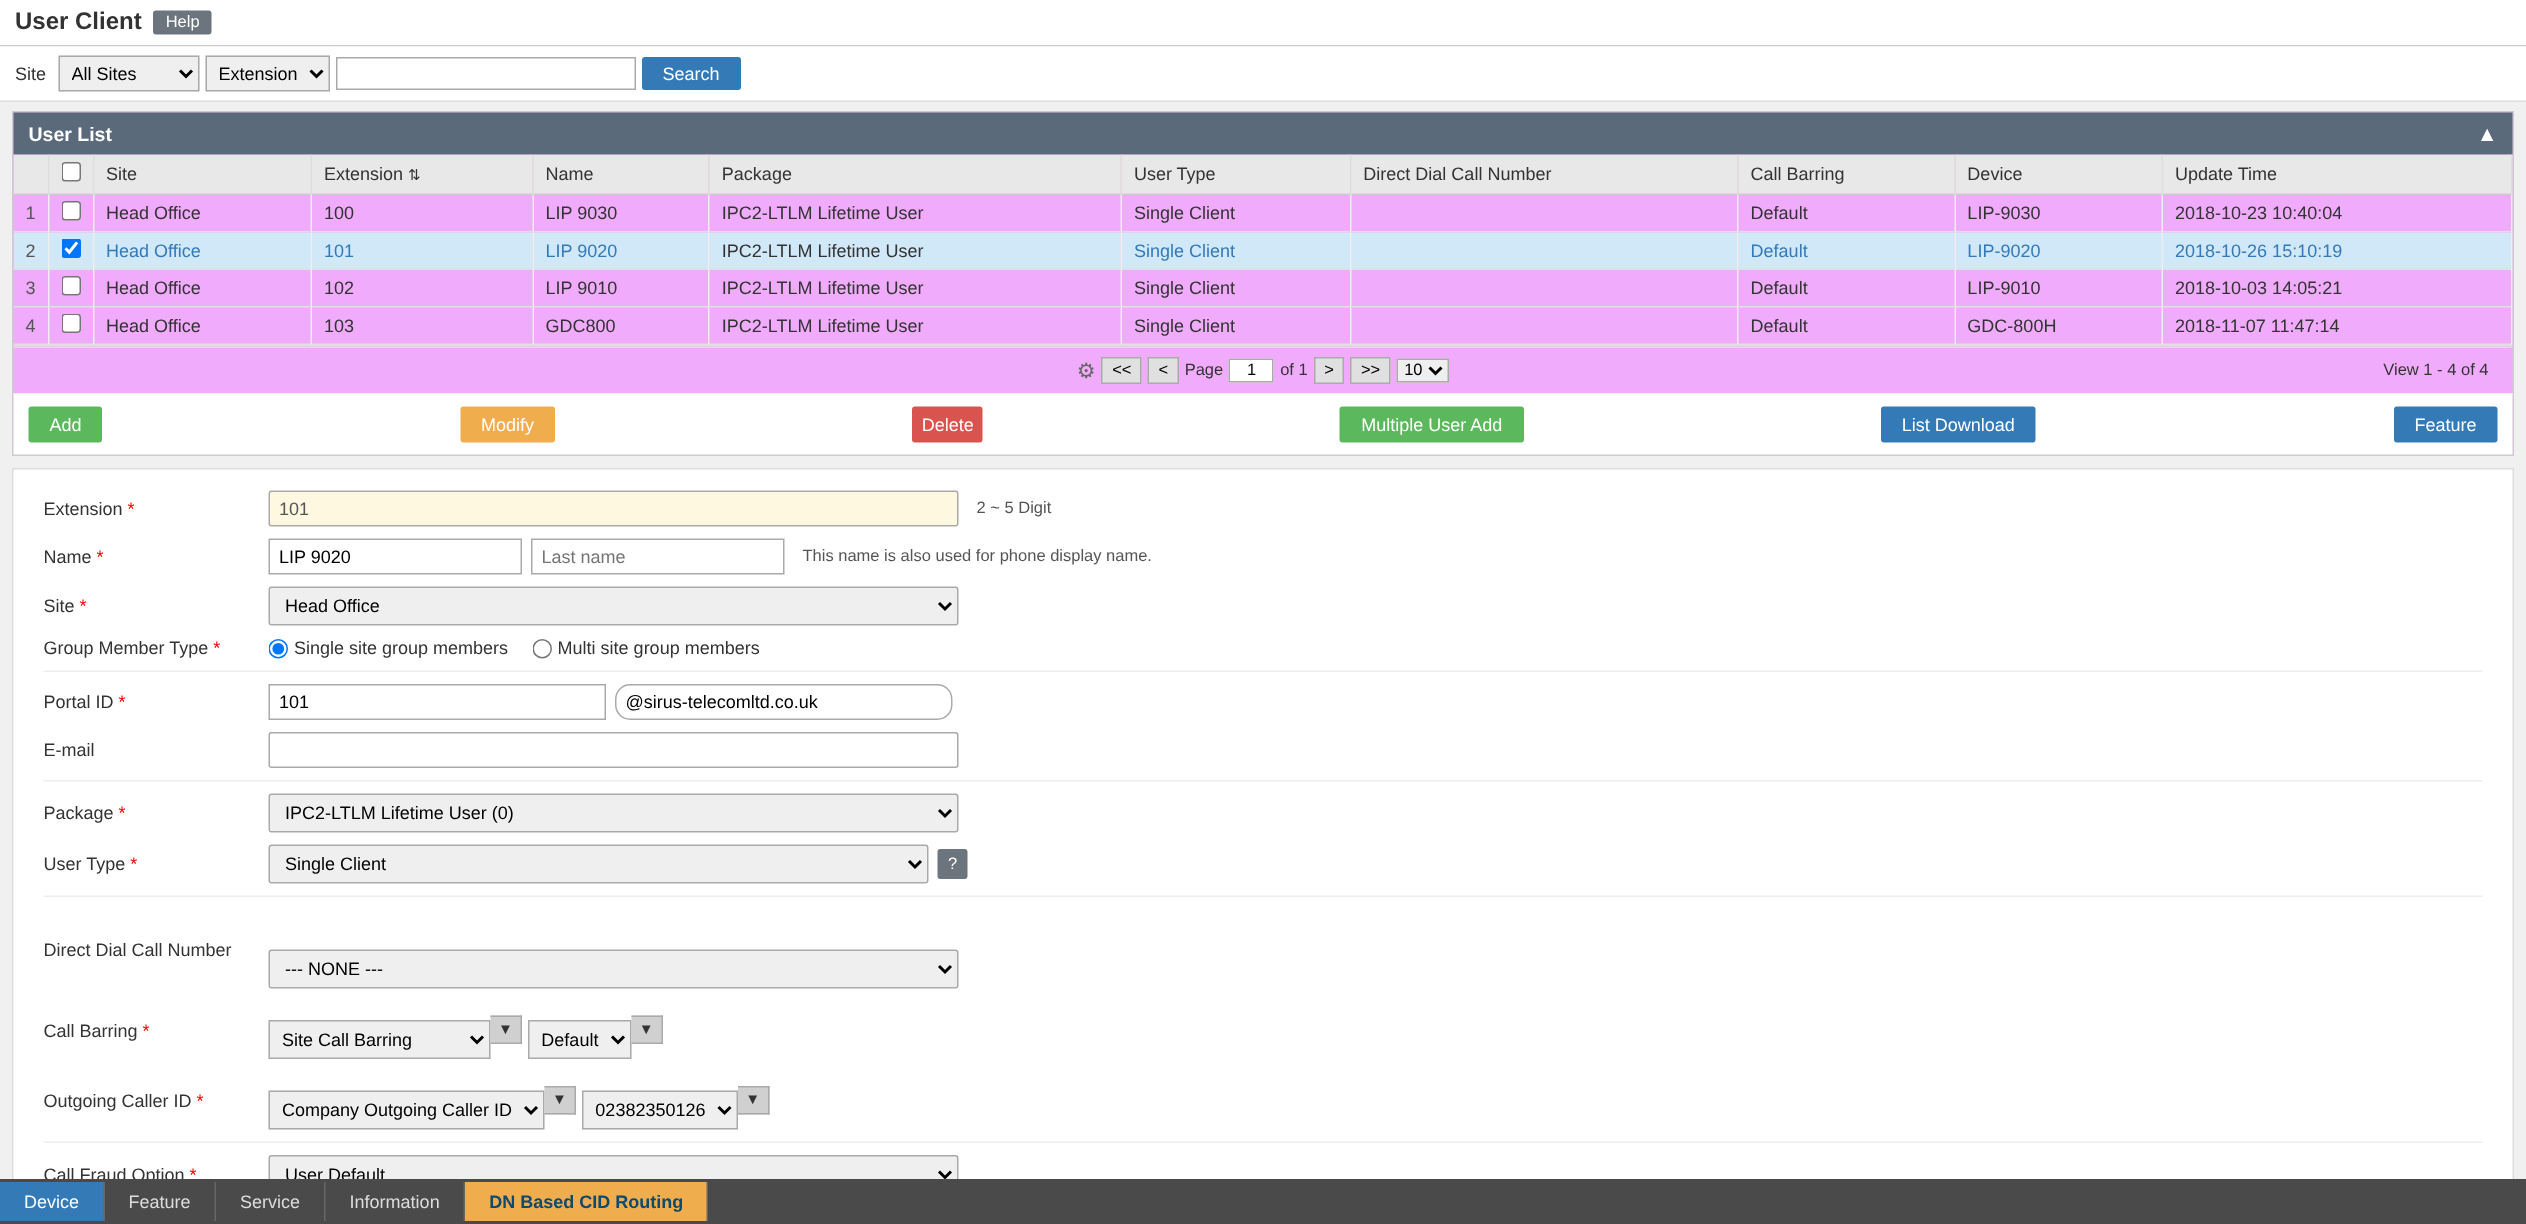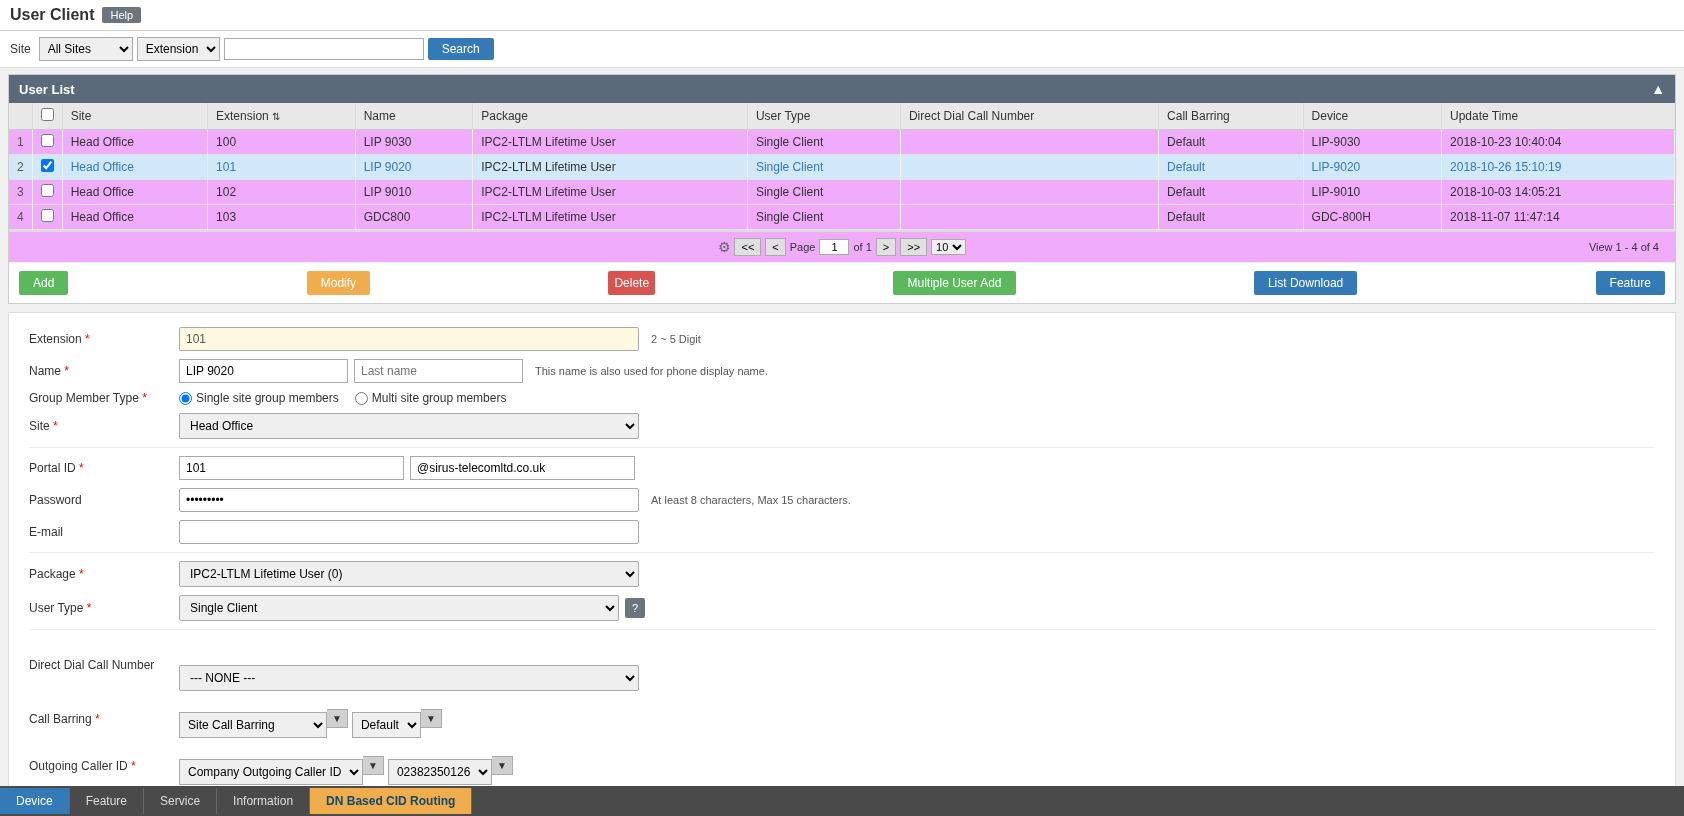--- a/index.html
+++ b/index.html
@@ -240,59 +240,52 @@
   <div class="form-row">
     <div class="form-label">Name <span class="required">*</span></div>
     <div class="form-input-group">
       <input type="text" value="LIP 9020" style="">
       <input type="text" placeholder="Last name" style="">
     </div>
     <span class="form-hint">This name is also used for phone display name.</span>
   </div>
 
   <div class="form-row">
+    <div class="form-label">Site <span class="required">*</span></div>
+    <div class="form-select-wrap">
+      <select style="width:460px;">
+        <option>Head Office</option>
+      </select>
+    </div>
+  </div>
+
+  <div class="form-row">
     <div class="form-label">Group Member Type <span class="required">*</span></div>
     <div class="radio-group">
       <label>
         <input type="radio" name="groupMember" checked="" style="">
         <span>Single site group members</span>
       </label>
       <label>
         <input type="radio" name="groupMember" style="">
         <span>Multi site group members</span>
       </label>
     </div>
   </div>
 
-  <div class="form-row">
-    <div class="form-label">Site <span class="required">*</span></div>
-    <div class="form-select-wrap">
-      <select style="width:460px;">
-        <option>Head Office</option>
-      </select>
-    </div>
-  </div>
-
   <hr class="separator">
 
   <div class="form-row">
     <div class="form-label">Portal ID <span class="required">*</span></div>
     <div class="portal-row">
       <input type="text" value="101" style="width: 150px;">
-      <input type="text" value="@sirus-telecomltd.co.uk" style="width: 300px;">
-    </div>
-  </div>
-
-  <div class="form-row">
-    <div class="form-label">Password</div>
-    <div class="form-input">
-      <input type="password" value="password1" style="width: 100%;">
-    </div>
-    <span class="form-hint">At least 8 characters, Max 15 characters.</span>
-  </div>
+      <input type="text" value="@sirus-telecomltd.co.uk" style="width: 300px; border-radius: 10px;">
+    </div>
+  </div>
+
 
   <div class="form-row">
     <div class="form-label">E-mail</div>
     <div class="form-input">
       <input type="text" value="" style="width: 100%;">
     </div>
   </div>
 
   <hr class="separator">
 

